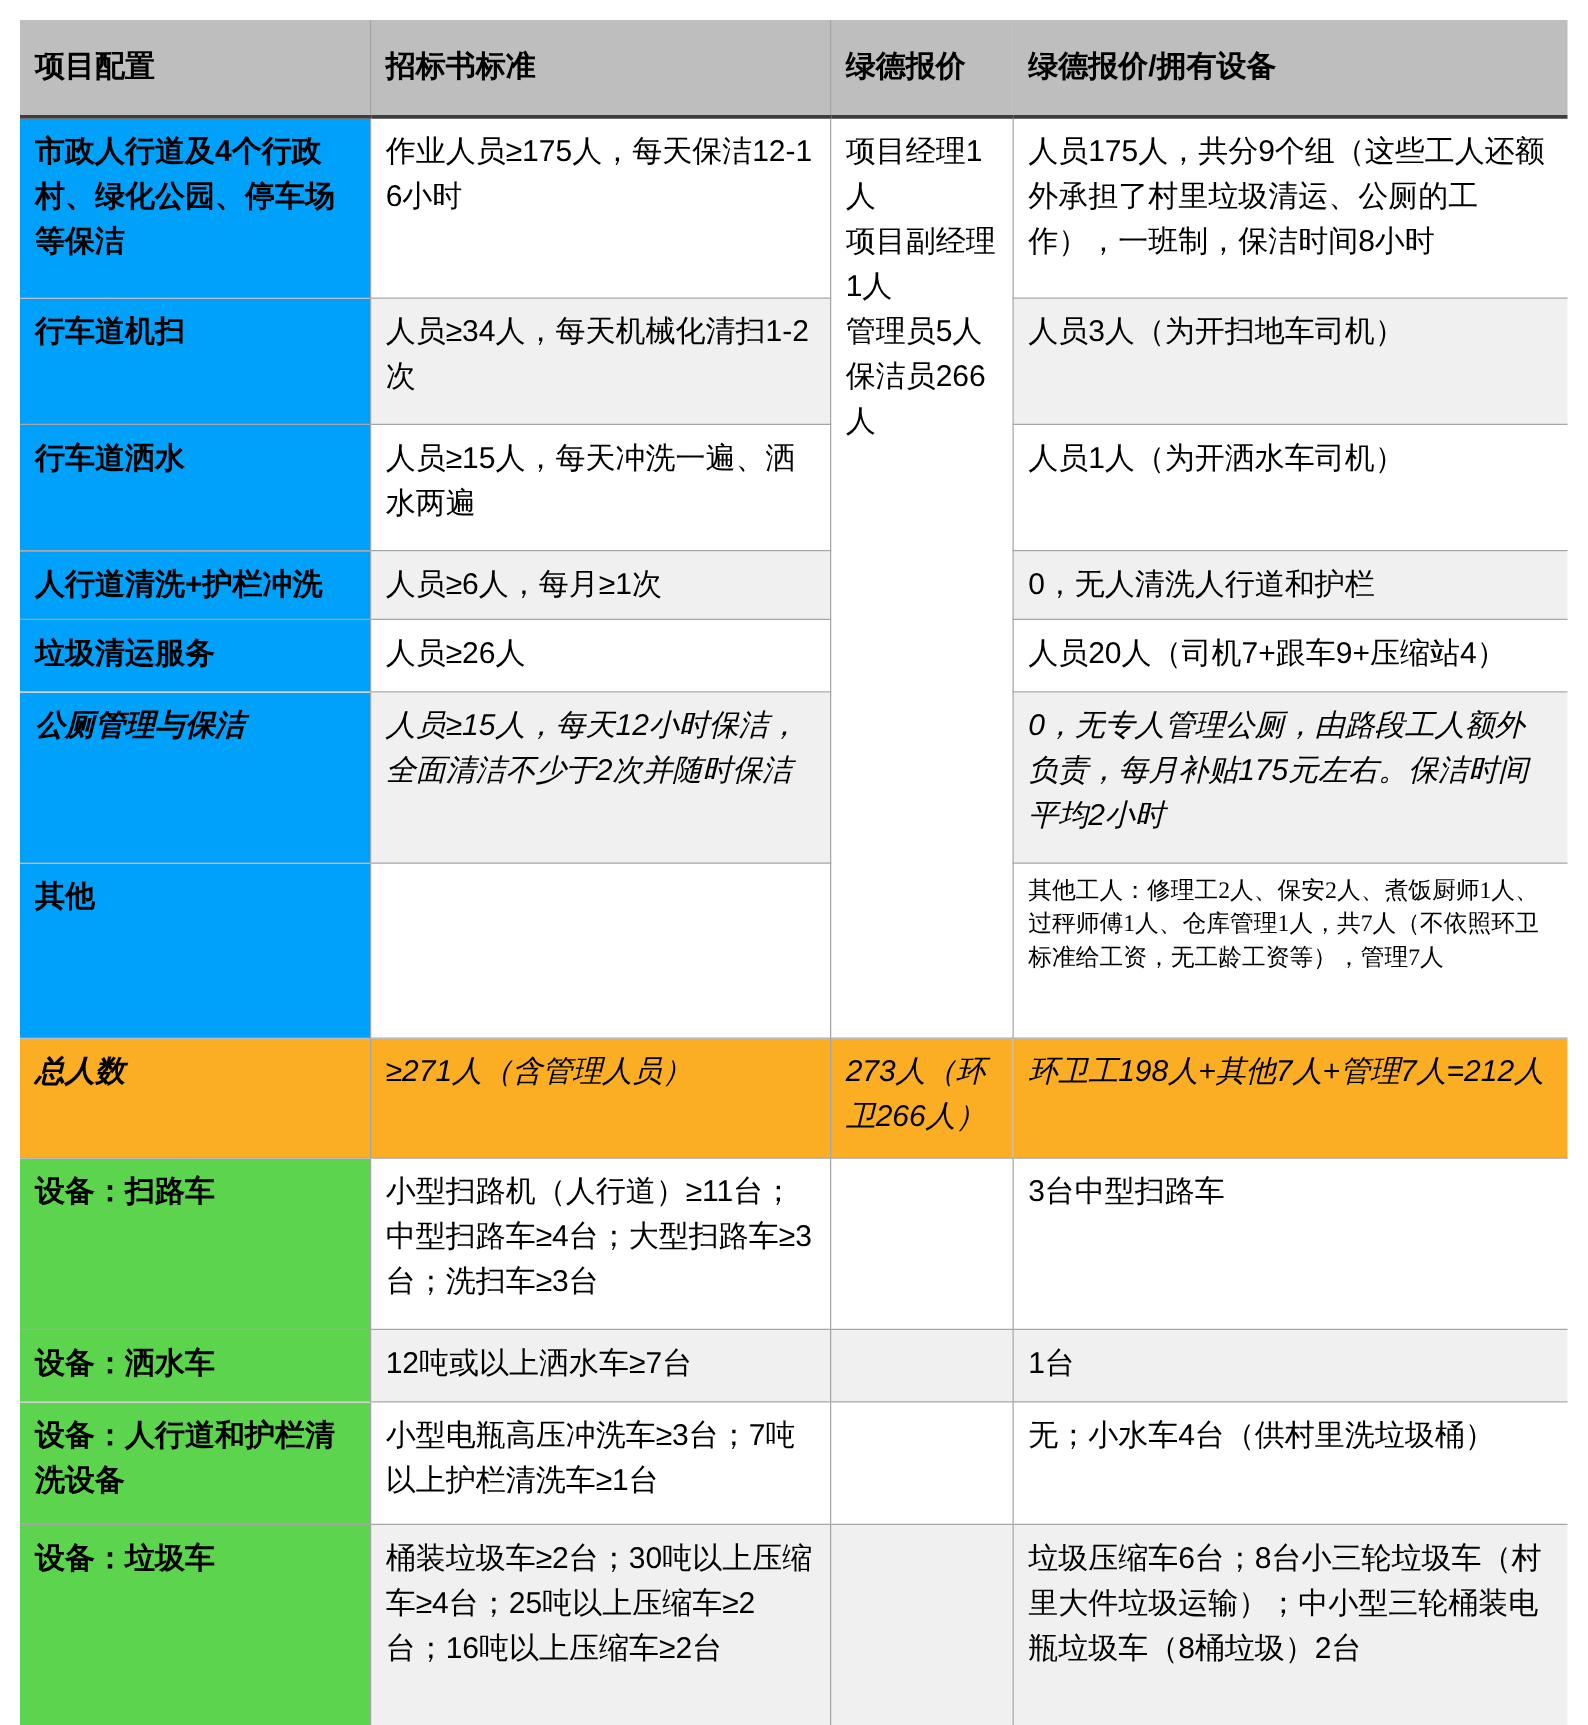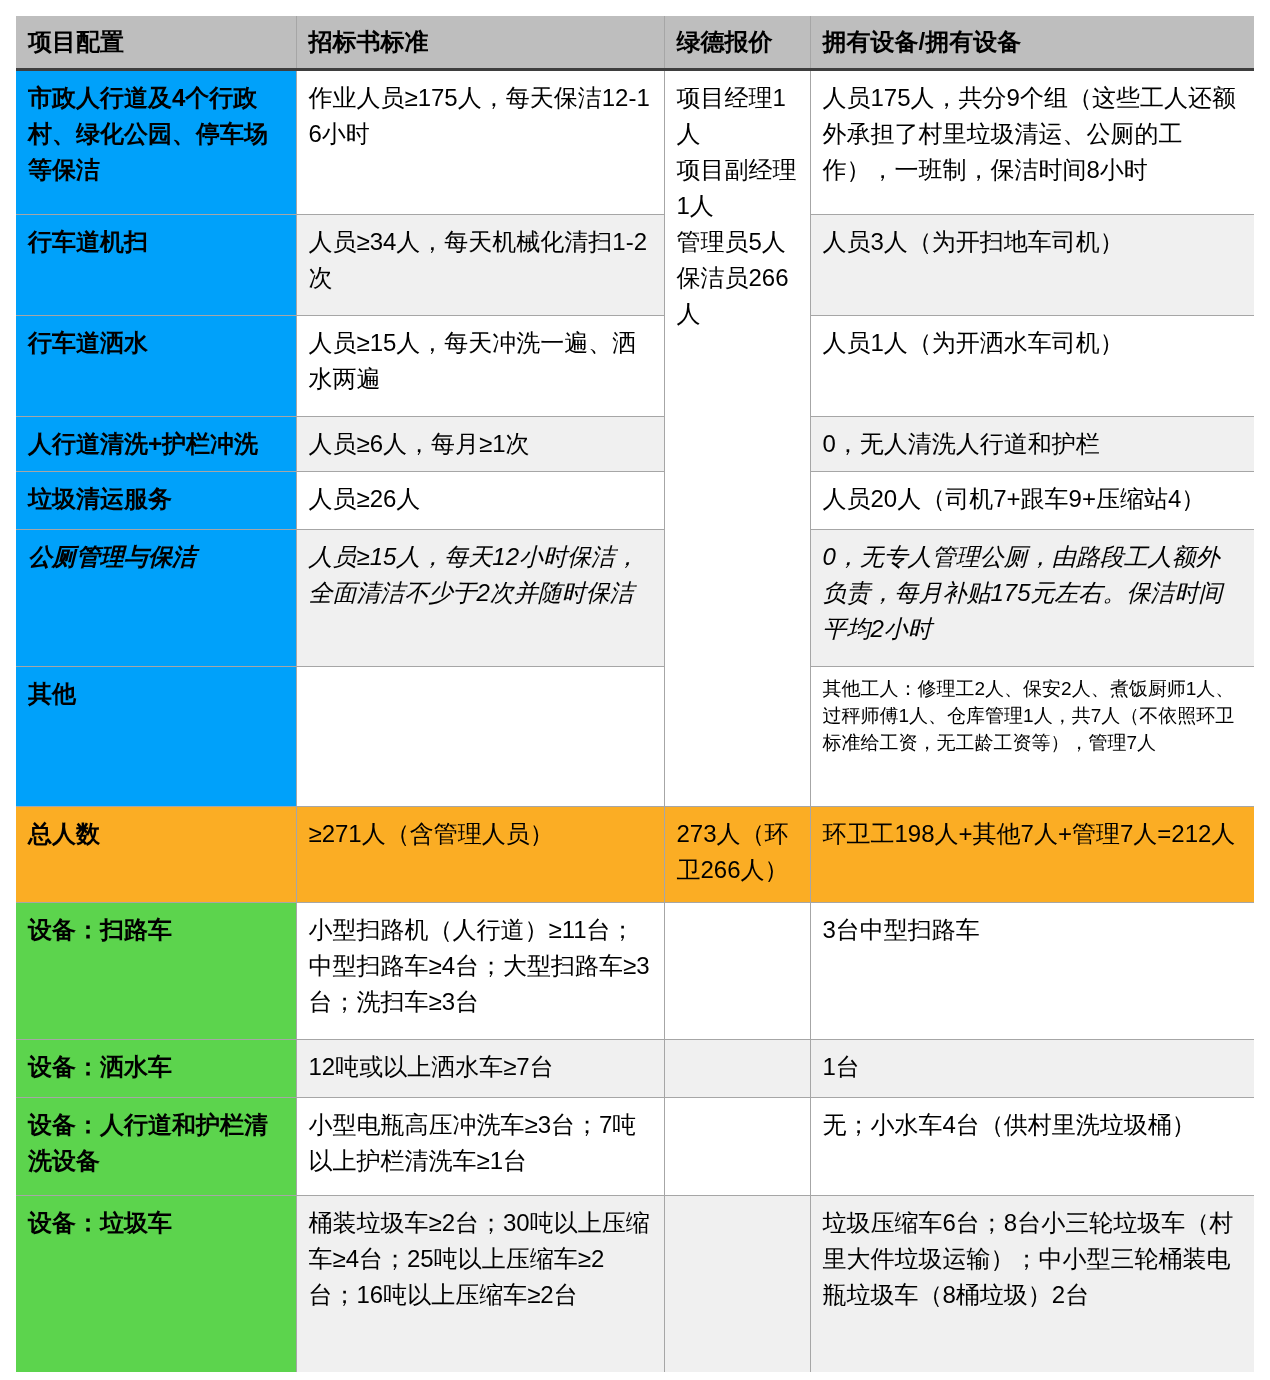--- a/index.html
+++ b/index.html
@@ -10,52 +10,52 @@
   table.cfg{
     width:1238px;table-layout:fixed;border-collapse:collapse;border-style:hidden;
     font-size:24px;line-height:1.5;
   }
   .cfg th,.cfg td{
     border:1px solid #a6a6a6;vertical-align:top;padding:9px 12px;
     word-break:break-all;overflow:hidden;text-align:left;
   }
   .cfg thead th{
     background:#bebebe;font-weight:bold;vertical-align:middle;
-    border-bottom:3px solid #3e3e3e;padding:8px 12px;
+    border-bottom:3px solid #3e3e3e;padding:20px 12px;
   }
   .rowlabel{font-weight:bold;}
   .cat-blue{background:#00a1fa;}
   .cat-green{background:#5cd44d;}
   .row-orange td,.row-orange th{background:#fbad24;}
   .row-orange .rowlabel{font-weight:bold;}
   .alt{background:#f0f0f0;}
   .quote-merged{white-space:pre-line;background:#ffffff;}
-  .small{font-size:19px;line-height:1.42;padding-top:12px;}
+  .small{font-size:19px;line-height:1.42;padding-top:12px;font-family:Liberation Serif, serif;}
   
   tr.hdr{height:49px;} tr.r1{height:145px;} tr.r2{height:101px;} tr.r3{height:101px;}
   tr.r4{height:54px;}  tr.r5{height:58px;}  tr.r6{height:137px;font-style:italic;} tr.r7{height:140px;}
-  tr.r8{height:96px;}  tr.r9{height:137px;} tr.r10{height:58px;border-radius:22px;} tr.r11{height:98px;padding-left:32px;}
+  tr.r8{height:96px;font-style:italic;}  tr.r9{height:137px;} tr.r10{height:58px;border-radius:22px;} tr.r11{height:98px;padding-left:32px;}
   tr.r12{height:176px;padding-left:44px;}
 </style>
 </head>
 <body>
 
 <table class="cfg">
   <colgroup>
     <col style="width:280px">
       <col style="width:368px">
       <col style="width:146px">
       <col style="width:444px">
   </colgroup>
   <thead>
     <tr class="hdr">
       <th>项目配置</th>
       <th>招标书标准</th>
       <th>绿德报价</th>
-      <th>拥有设备/拥有设备</th>
+      <th>绿德报价/拥有设备</th>
     </tr>
   </thead>
   <tbody>
     <tr class="r1">
       <td class="rowlabel cat-blue">市政人行道及4个行政村、绿化公园、停车场等保洁</td>
       <td>作业人员≥175人，每天保洁12-16小时</td>
       <td class="quote-merged" rowspan="7">项目经理1人
 项目副经理1人
 管理员5人
 保洁员266人</td>

